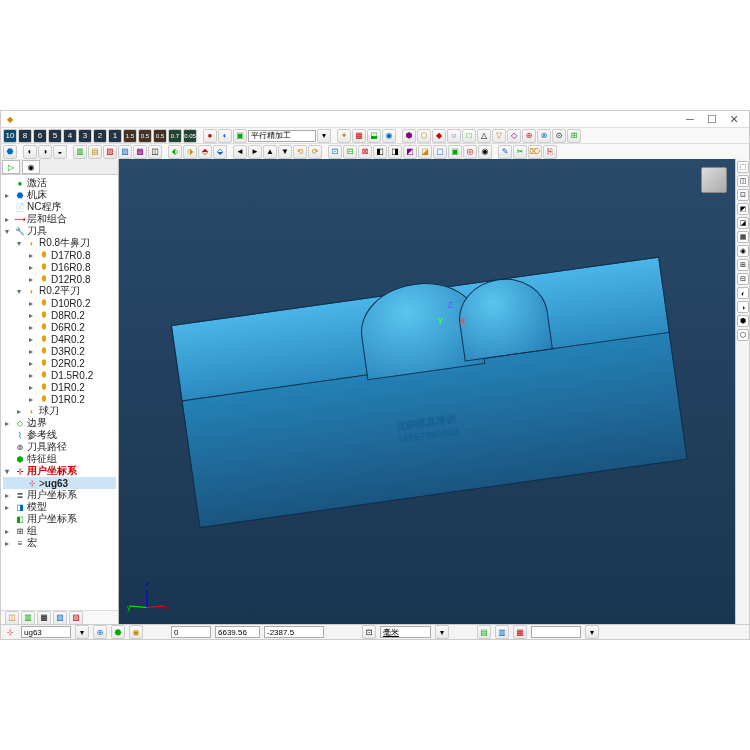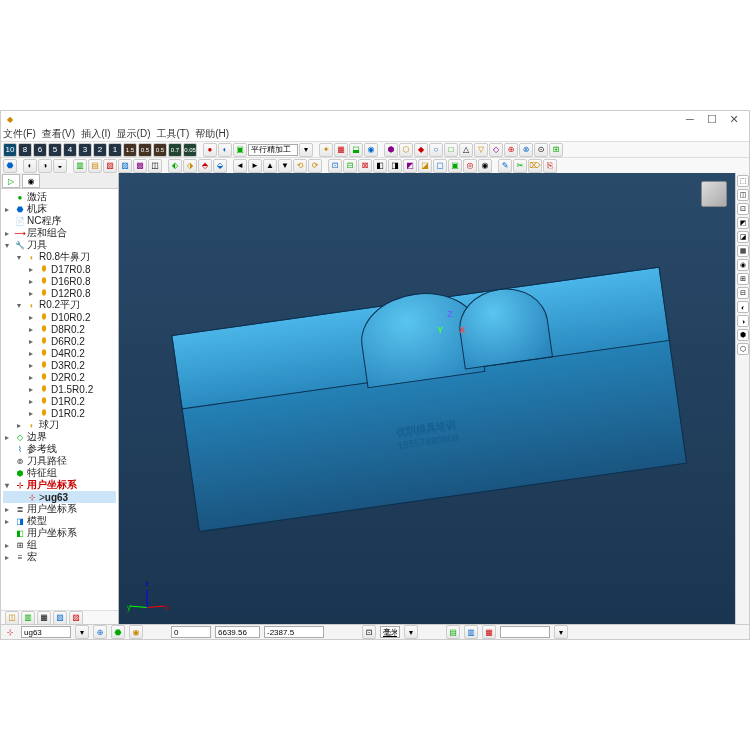--- a/index.html
+++ b/index.html
@@ -55,48 +55,40 @@
 <div class="app">
 
   <div class="titlebar">
     <span class="ico" style="color:#c80">◆</span>
     <span class="spacer"></span>
     <span class="winbtn">─</span>
     <span class="winbtn">☐</span>
     <span class="winbtn">✕</span>
   </div>
 
-  <div class="menubar">
-    <span>文件(F)</span>
-    <span>查看(V)</span>
-    <span>插入(I)</span>
-    <span>显示(D)</span>
-    <span>工具(T)</span>
-    <span>帮助(H)</span>
-  </div>
 
   <div class="toolbar">
     <span class="tbtn" style="background:#0c4a6e;color:#fff">10</span>
     <span class="tbtn" style="background:#234;color:#fff">8</span>
     <span class="tbtn" style="background:#234;color:#fff">6</span>
     <span class="tbtn" style="background:#234;color:#fff">5</span>
     <span class="tbtn" style="background:#234;color:#fff">4</span>
     <span class="tbtn" style="background:#234;color:#fff">3</span>
     <span class="tbtn" style="background:#234;color:#fff">2</span>
     <span class="tbtn" style="background:#234;color:#fff">1</span>
     <span class="tbtn" style="background:#432;color:#fff;font-size:6px">1.5</span>
     <span class="tbtn" style="background:#432;color:#fff;font-size:6px">0.5</span>
     <span class="tbtn" style="background:#432;color:#fff;font-size:6px">0.5</span>
     <span class="tbtn" style="background:#243;color:#fff;font-size:6px">0.7</span>
     <span class="tbtn" style="background:#243;color:#fff;font-size:6px">0.05</span>
     <span class="tsep"></span>
     <span class="tbtn c1">●</span>
     <span class="tbtn c3">◐</span>
     <span class="tbtn c2">▣</span>
-    <input class="tinput" style="width: 50px;" value="平行精加工">
+    <input class="tinput" style="width: 68px;" value="平行精加工">
     <span class="tbtn">▾</span>
     <span class="tsep"></span>
     <span class="tbtn c4">✦</span>
     <span class="tbtn c1">▦</span>
     <span class="tbtn c2">⬓</span>
     <span class="tbtn c3">◉</span>
     <span class="tsep"></span>
     <span class="tbtn c5">⬢</span>
     <span class="tbtn c4">⬡</span>
     <span class="tbtn c1">◆</span>
@@ -375,21 +367,21 @@
     <span class="tbtn">▾</span>
     <span class="tbtn c3">⊕</span>
     <span class="tbtn c2">⬣</span>
     <span class="tbtn c4">◉</span>
     <span class="tsep" style="width:20px"></span>
     <input class="sinput" style="width: 40px;" value="0">
     <input class="sinput" style="width: 45px;" value="6639.56">
     <input class="sinput" style="width: 60px;" value="-2387.5">
     <span class="tsep" style="width:30px"></span>
     <span class="tbtn">⊡</span>
-    <input class="sinput" style="width: 20px; text-decoration: underline;" value="毫米">
+    <input class="sinput" style="width: 51px; text-decoration: underline;" value="毫米">
     <span class="tbtn">▾</span>
     <span class="tsep" style="width:20px"></span>
     <span class="tbtn c2">▤</span>
     <span class="tbtn c3">▥</span>
     <span class="tbtn c1">▦</span>
     <input class="sinput" style="width: 50px;">
     <span class="tbtn">▾</span>
   </div>
 </div>
 

